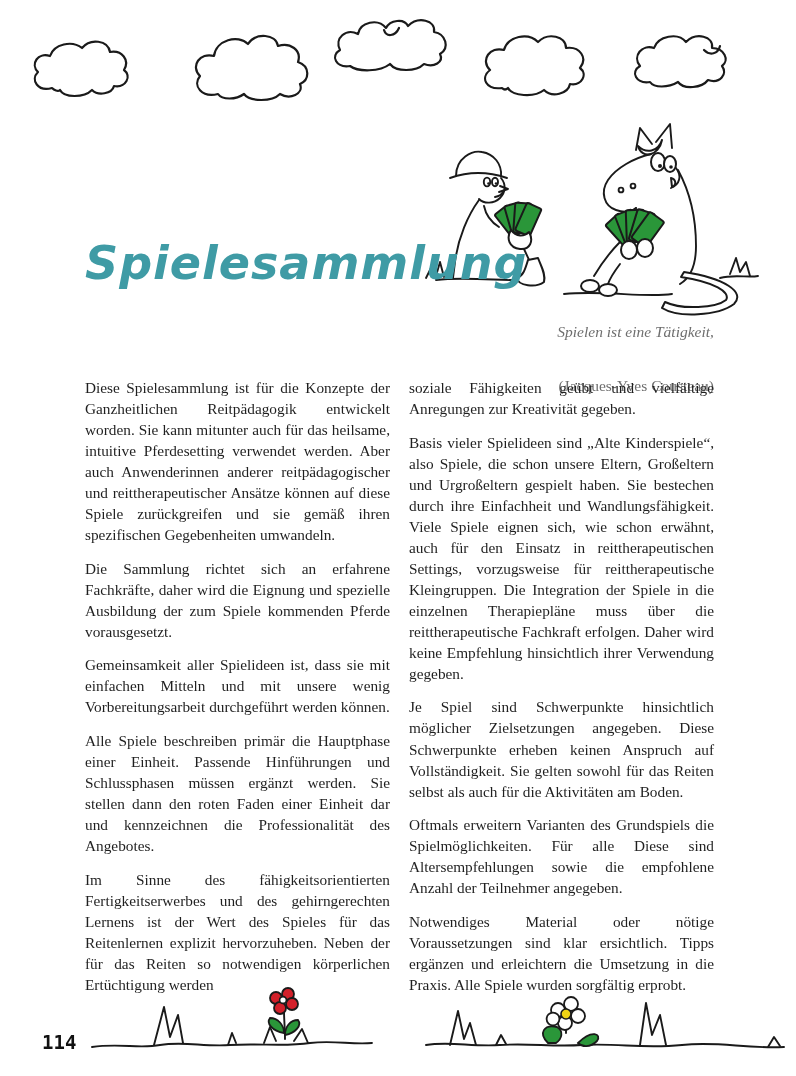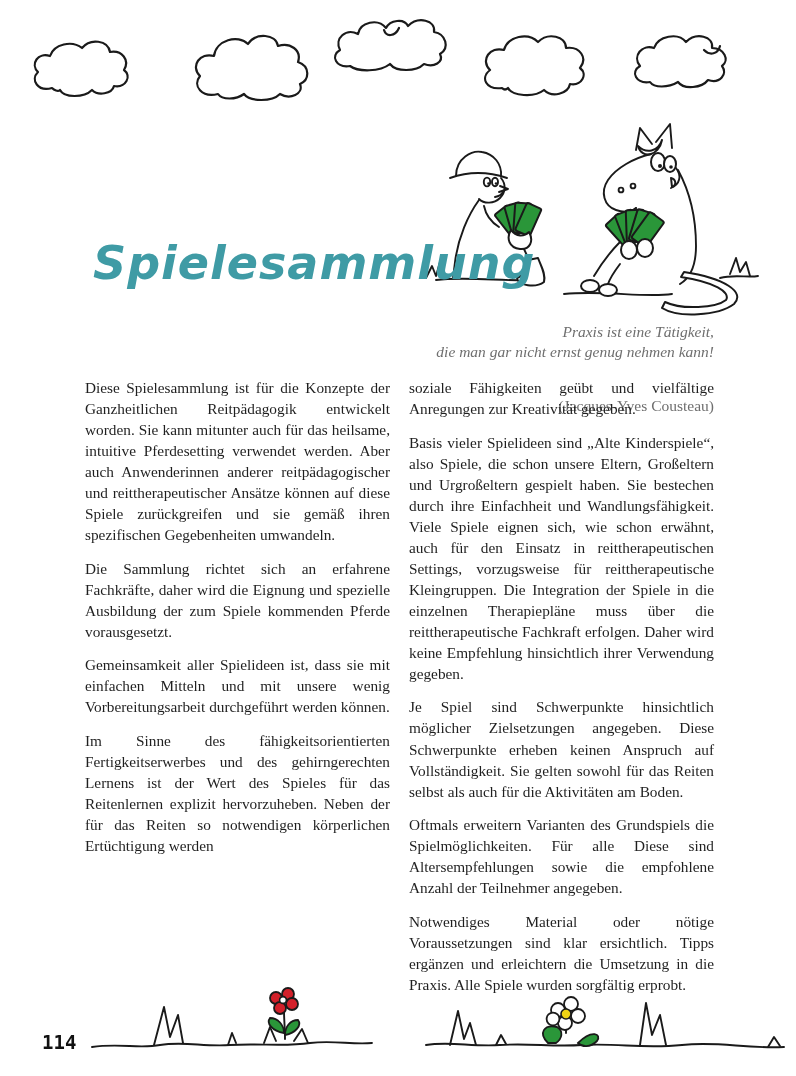--- a/index.html
+++ b/index.html
@@ -6,21 +6,21 @@
   .page{
     position:relative;width:796px;height:1076px;margin:0 auto;
     background:#ffffff;overflow:hidden;
     font-family:"Liberation Serif",serif;color:#1f1f1f;
   }
   svg{display:block;}
   .art{position:absolute;}
   .clouds{left:28px;top:12px;}
   .scene{left:424px;top:120px;}
   .page-title{
-    position:absolute;left:93px;top:236px;margin:0;
+    position:absolute;left:85px;top:236px;margin:0;
     font-family:"DejaVu Sans",sans-serif;
     font-style:italic;font-weight:700;
     font-size:46px;letter-spacing:1px;
     color:#3f9ba5;
   }
   .quote{
     position:absolute;left:300px;top:322px;width:414px;
     text-align:right;color:#6e6e6e;
     font-size:15.5px;line-height:20px;
   }
@@ -121,30 +121,30 @@
       <path class="ink-thin" d="M196,144 C190,152 186,158 184,164"></path>
       <ellipse class="fill-white" cx="166" cy="166" rx="9" ry="6"></ellipse>
       <ellipse class="fill-white" cx="184" cy="170" rx="9" ry="6"></ellipse>
       <path class="fill-white" d="M260,152 C300,158 322,172 310,184 C294,196 254,198 238,188 L241,182 C258,190 292,188 302,180 C307,172 290,162 257,157 Z"></path>
     </g>
   </svg>
 
   <h1 class="page-title">Spielesammlung</h1>
 
   <div class="quote">
-    <div class="q-line">Praxis ist eine Tätigkeit,</div>
-    <div class="q-line">die man gar nicht ernst genug nehmen kann!</div>
+    <div class="q-line">Spielen ist eine Tätigkeit,</div>
     <div class="q-attr">(Jacques-Yves Cousteau)</div>
   </div>
 
   <div class="columns">
     <div class="col">
       <p>Diese Spielesammlung ist für die Konzepte der Ganzheitlichen Reitpädagogik entwickelt worden. Sie kann mitunter auch für das heilsame, intuitive Pferdesetting verwendet werden. Aber auch Anwenderinnen anderer reitpädagogischer und reittherapeutischer Ansätze können auf diese Spiele zurückgreifen und sie gemäß ihren spezifischen Gegebenheiten umwandeln.</p>
       <p>Die Sammlung richtet sich an erfahrene Fachkräfte, daher wird die Eignung und spezielle Ausbildung der zum Spiele kommenden Pferde vorausgesetzt.</p>
       <p>Gemeinsamkeit aller Spielideen ist, dass sie mit einfachen Mitteln und mit unsere wenig Vorbereitungsarbeit durchgeführt werden können.</p>
+      <p>Alle Spiele beschreiben primär die Hauptphase einer Einheit. Passende Hinführungen und Schlussphasen müssen ergänzt werden. Sie stellen dann den roten Faden einer Einheit dar und kennzeichnen die Professionalität des Angebotes.</p>
       <p>Im Sinne des fähigkeitsorientierten Fertigkeitserwerbes und des gehirngerechten Lernens ist der Wert des Spieles für das Reitenlernen explizit hervorzuheben. Neben der für das Reiten so notwendigen körperlichen Ertüchtigung werden</p>
     </div>
     <div class="col">
       <p>soziale Fähigkeiten geübt und vielfältige Anregungen zur Kreativität gegeben.</p>
       <p>Basis vieler Spielideen sind „Alte Kinderspiele“, also Spiele, die schon unsere Eltern, Großeltern und Urgroßeltern gespielt haben. Sie bestechen durch ihre Einfachheit und Wandlungsfähigkeit. Viele Spiele eignen sich, wie schon erwähnt, auch für den Einsatz in reittherapeutischen Settings, vorzugsweise für reittherapeutische Kleingruppen. Die Integration der Spiele in die einzelnen Therapiepläne muss über die reittherapeutische Fachkraft erfolgen. Daher wird keine Empfehlung hinsichtlich ihrer Verwendung gegeben.</p>
       <p>Je Spiel sind Schwerpunkte hinsichtlich möglicher Zielsetzungen angegeben. Diese Schwerpunkte erheben keinen Anspruch auf Vollständigkeit. Sie gelten sowohl für das Reiten selbst als auch für die Aktivitäten am Boden.</p>
       <p>Oftmals erweitern Varianten des Grundspiels die Spielmöglichkeiten. Für alle Diese sind Altersempfehlungen sowie die empfohlene Anzahl der Teilnehmer angegeben.</p>
       <p>Notwendiges Material oder nötige Voraussetzungen sind klar ersichtlich. Tipps ergänzen und erleichtern die Umsetzung in die Praxis. Alle Spiele wurden sorgfältig erprobt.</p>
     </div>
   </div>

